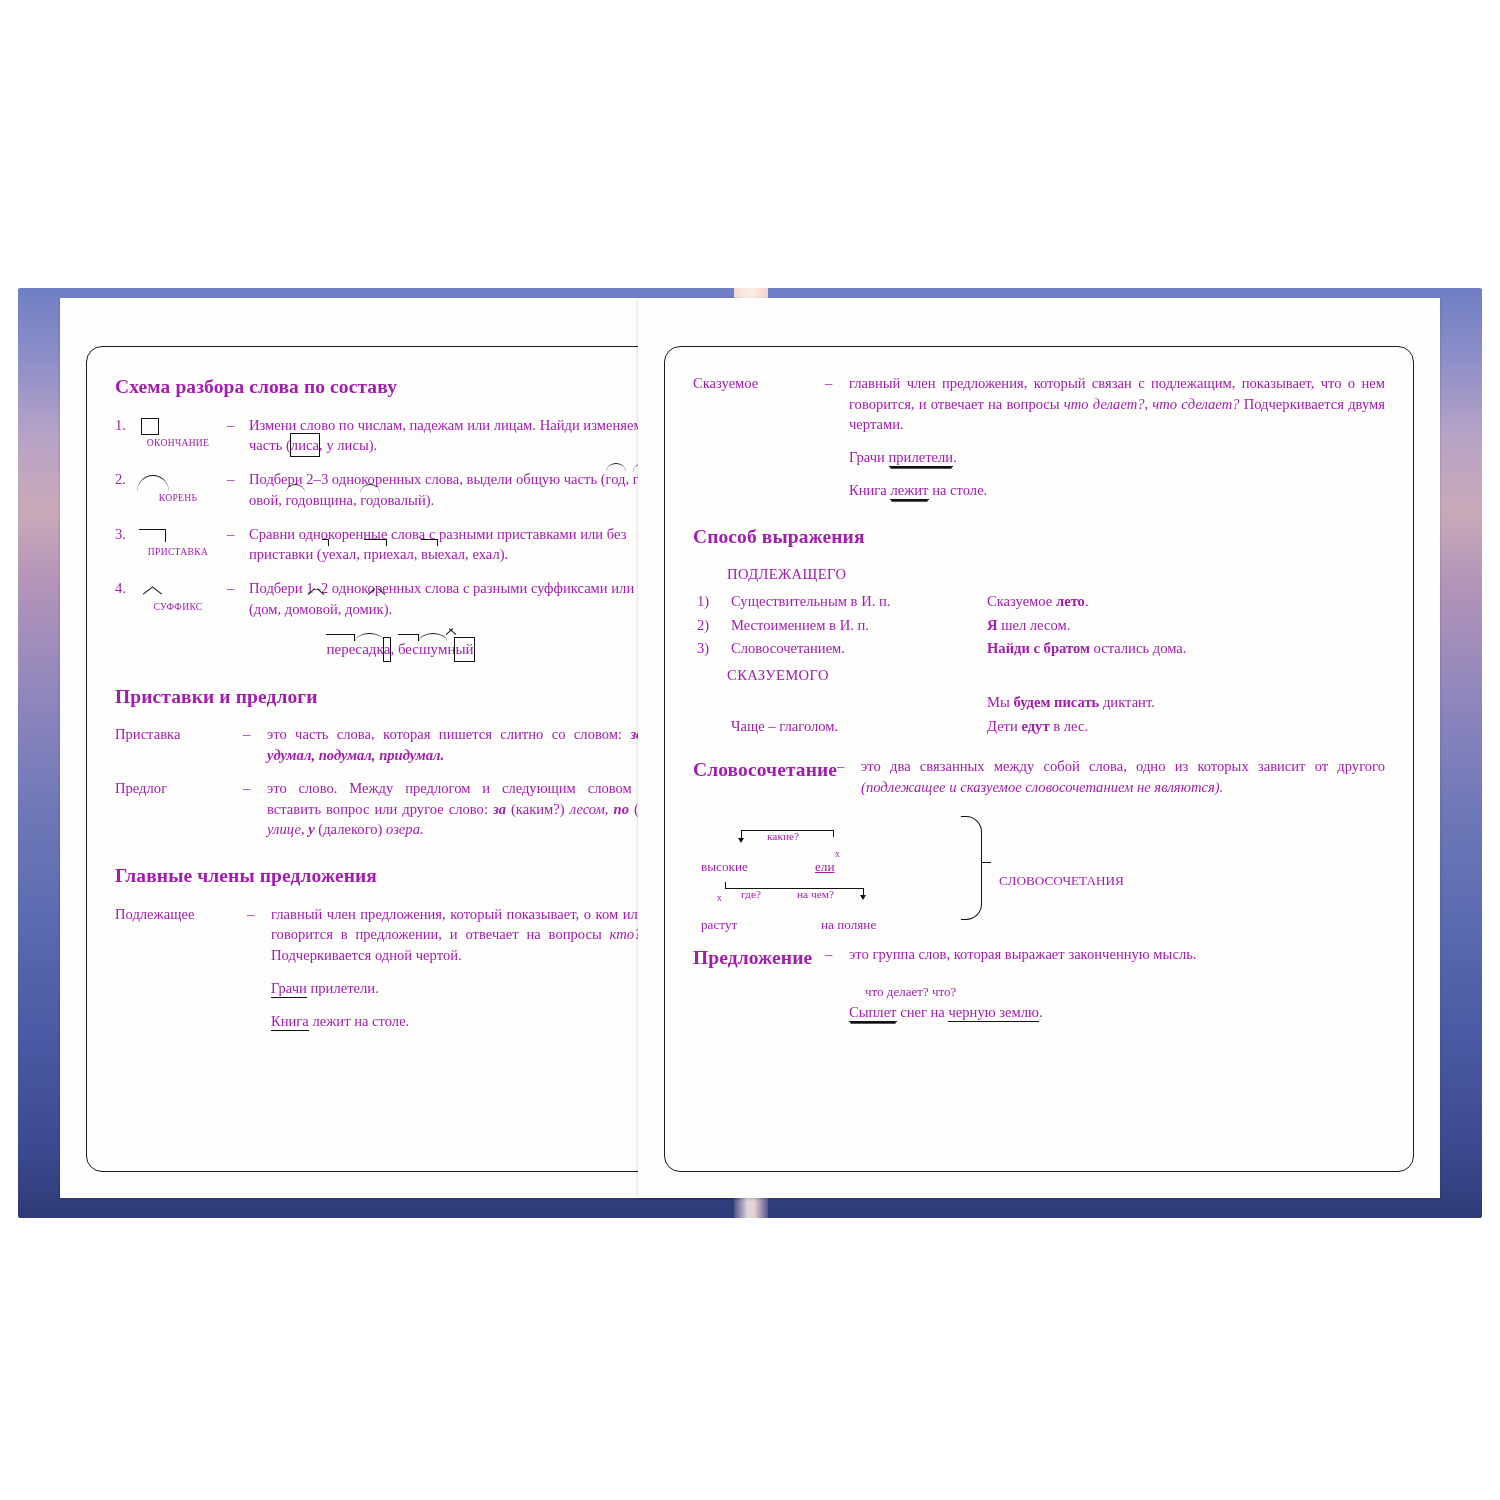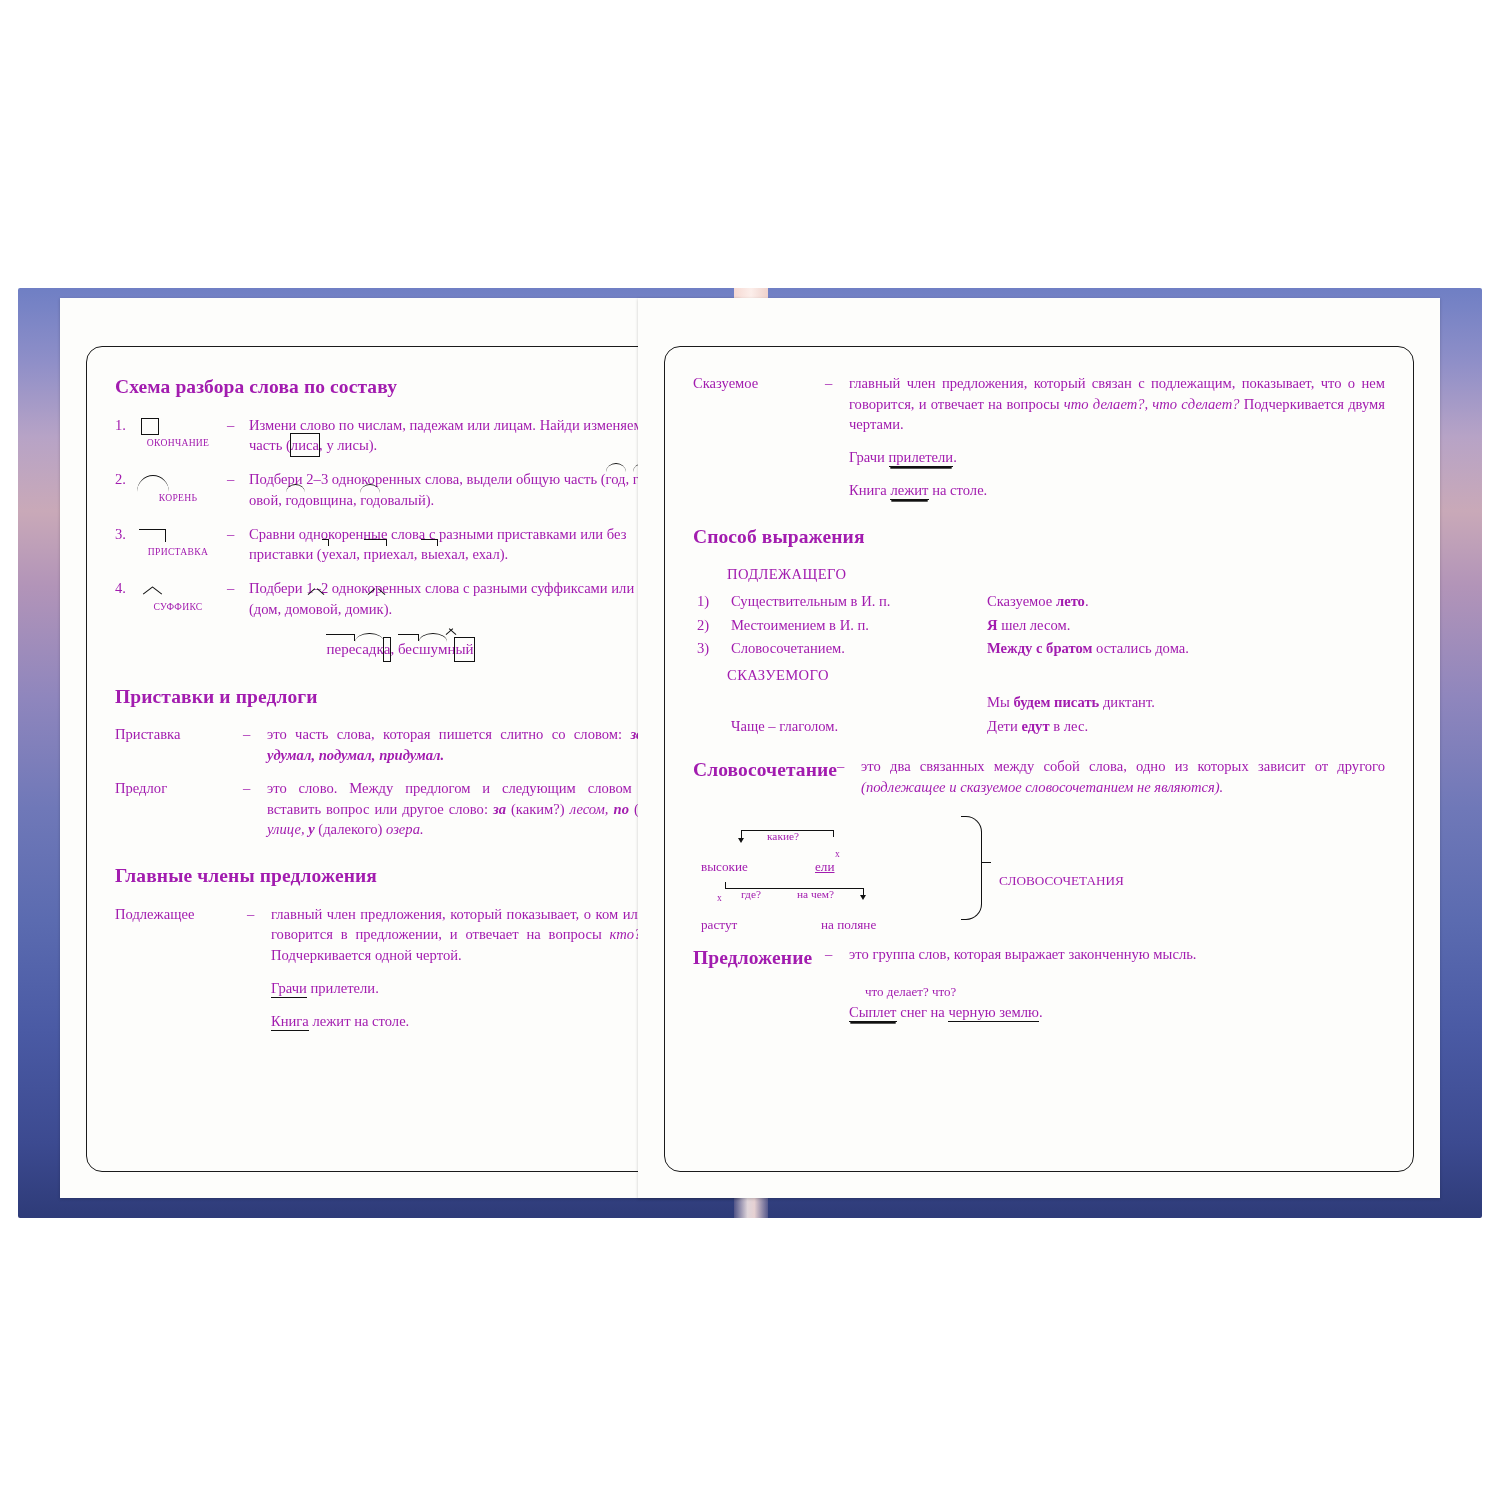--- a/index.html
+++ b/index.html
@@ -421,21 +421,21 @@
             <div class="sv-right"><span>Сказуемое </span><span class="bold">лето</span><span>.</span></div>
           </div>
           <div class="sv-row">
             <div class="sv-num">2)</div>
             <div class="sv-left">Местоимением в И. п.</div>
             <div class="sv-right"><span></span><span class="bold">Я</span><span> шел лесом.</span></div>
           </div>
           <div class="sv-row">
             <div class="sv-num">3)</div>
             <div class="sv-left">Словосочетанием.</div>
-            <div class="sv-right"><span></span><span class="bold">Между с братом</span><span> остались дома.</span></div>
+            <div class="sv-right"><span></span><span class="bold">Найди с братом</span><span> остались дома.</span></div>
           </div>
         </div>
 
         <div class="sub-title">СКАЗУЕМОГО</div>
 
         <div class="sv-list">
           <div class="sv-row">
             <div class="sv-num"></div>
             <div class="sv-left"></div>
             <div class="sv-right"><span>Мы </span><span class="bold">будем писать</span><span> диктант.</span></div>

